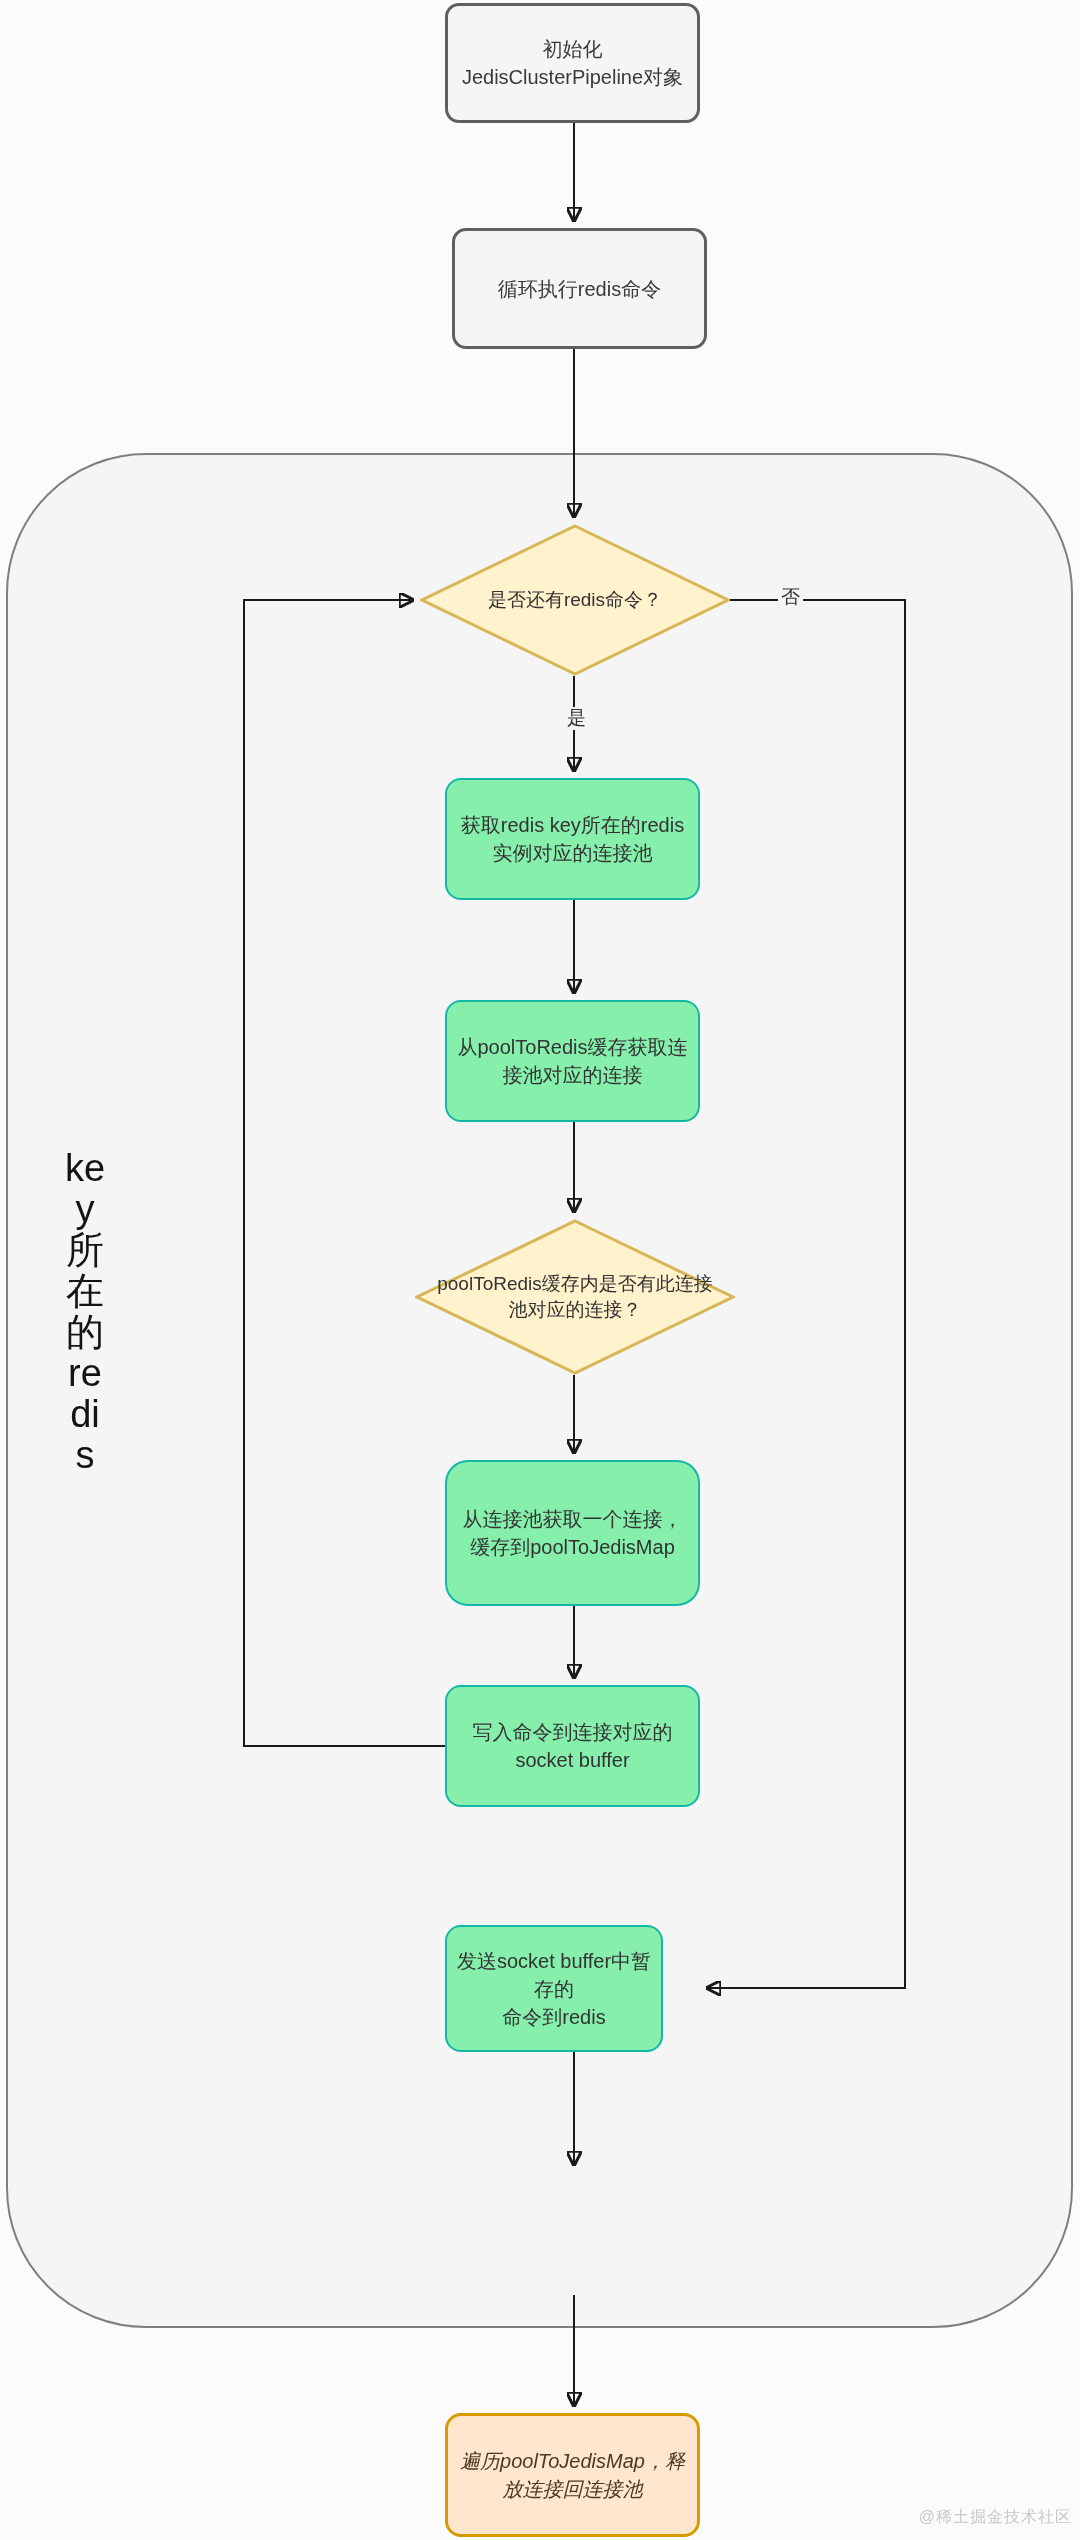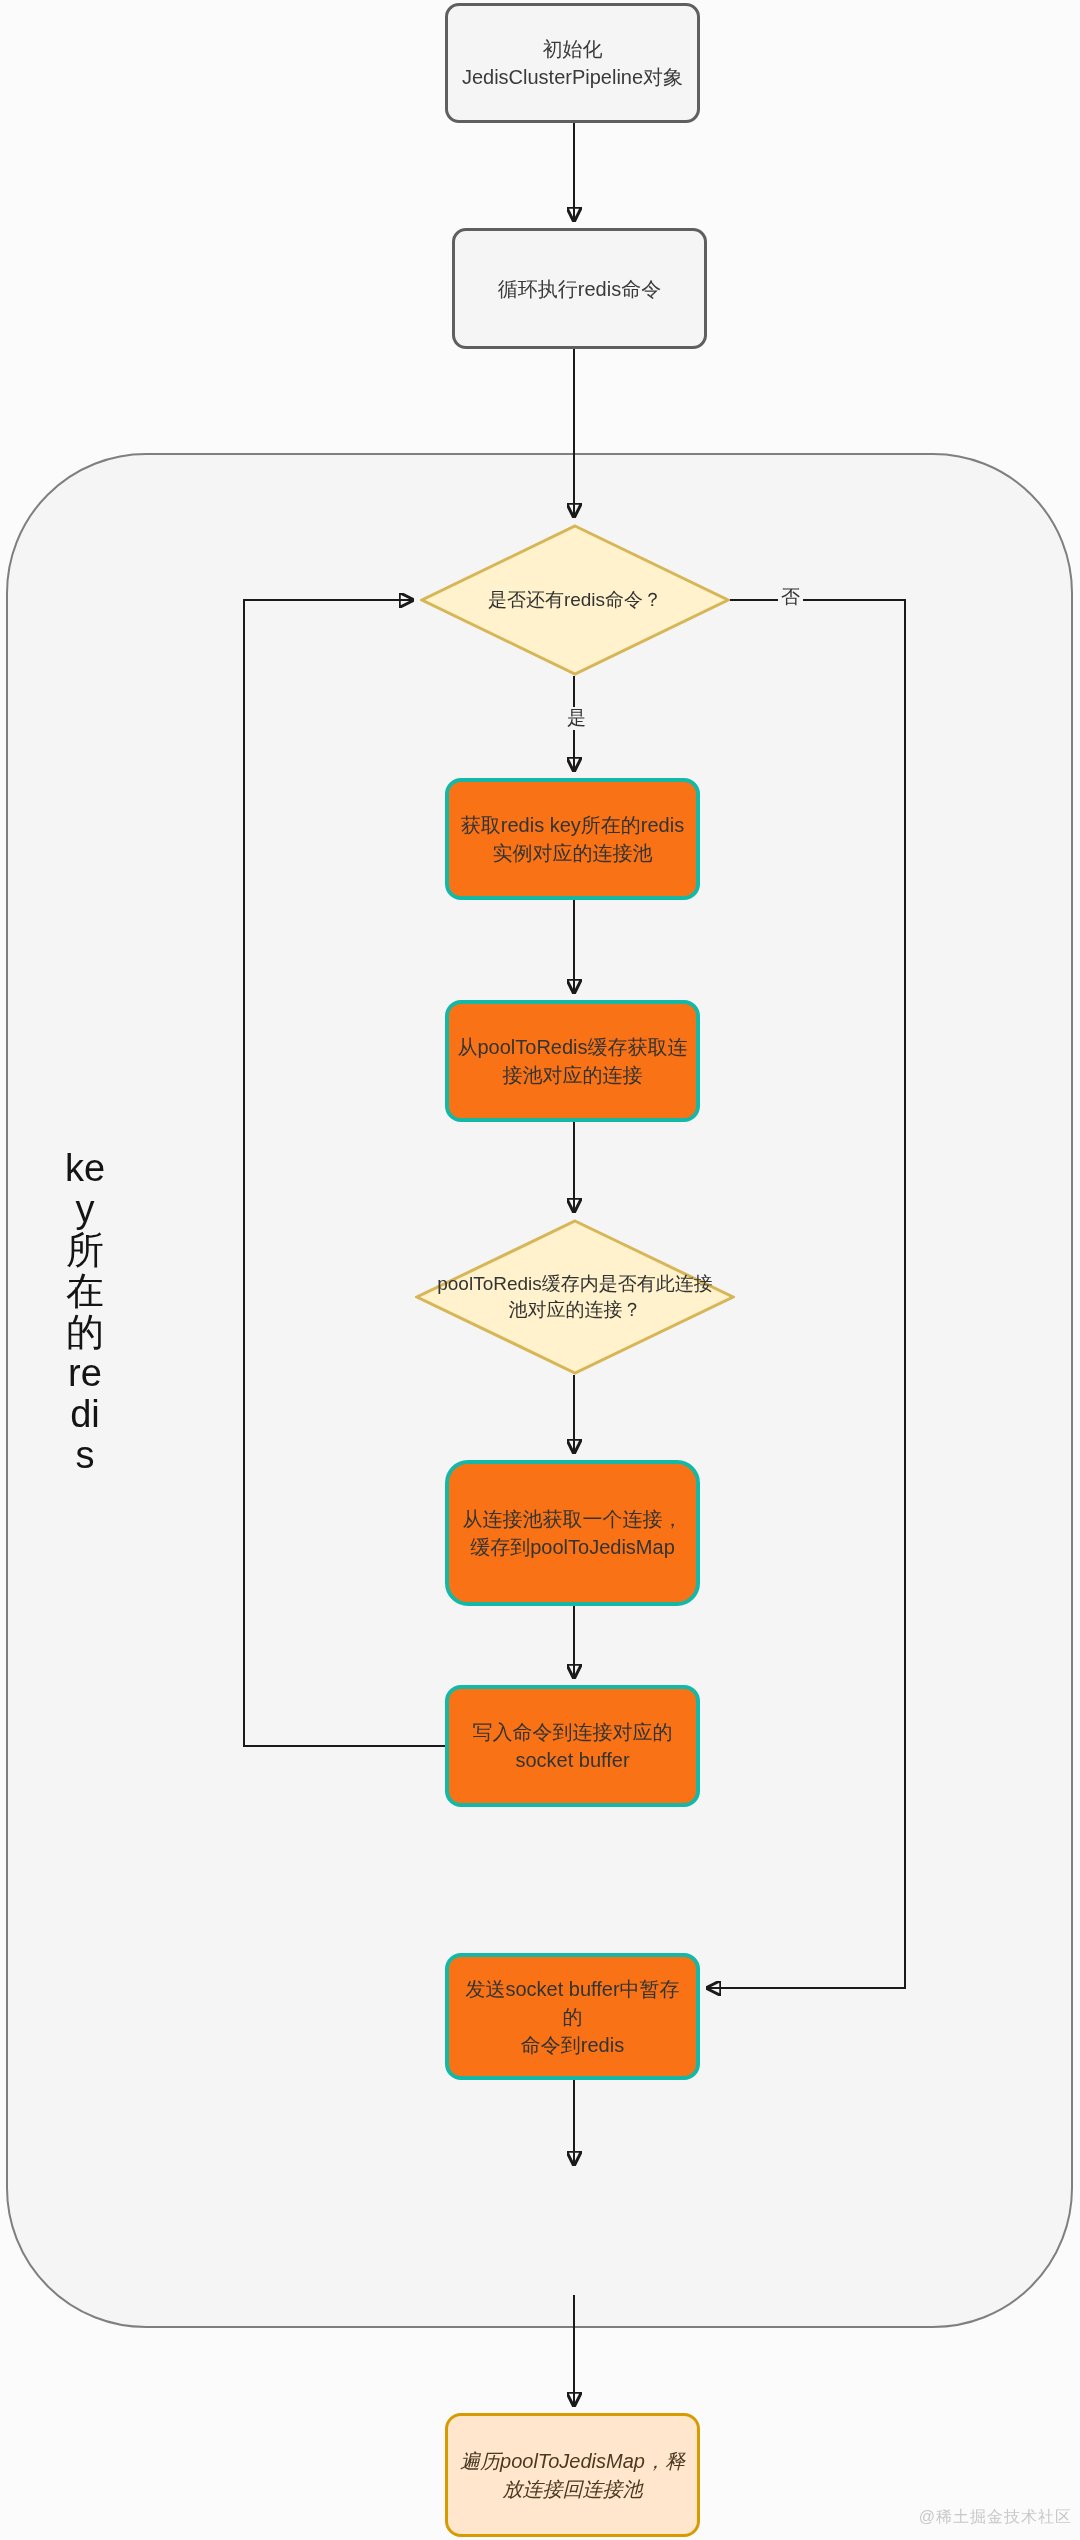--- a/index.html
+++ b/index.html
@@ -23,21 +23,21 @@
   .node{
     position:absolute;box-sizing:border-box;z-index:2;
     display:flex;align-items:center;justify-content:center;
     text-align:center;font-size:20px;line-height:1.4;
     white-space:pre-line;padding:6px 8px;
   }
   .node.rect-gray{
     background:#f5f5f5;border:3px solid #5f5f5f;border-radius:14px;color:#3a3a3a;
   }
   .node.rect-blue{
-    background:#f97316;border:4px solid #14b8a6;border-radius:16px;color:#333;
+    background:#86efac;border:2px solid #14b8a6;border-radius:16px;color:#333;
   }
   .node.rect-orange{
     background:#ffe6cc;border:3px solid #d79b00;border-radius:16px;color:#4a3a22;
   }
   .diamond{position:absolute;z-index:2;}
   .diamond svg{position:absolute;left:0;top:0;width:100%;height:100%;}
   .diamond .dtext{
     position:absolute;inset:0;display:flex;align-items:center;justify-content:center;
     text-align:center;font-size:19px;line-height:1.35;color:#333;white-space:pre-line;
     padding:0 4px;box-sizing:border-box;
@@ -107,21 +107,21 @@
     <span class="dtext">poolToRedis缓存内是否有此连接
 池对应的连接？</span>
   </div>
 
   <div class="node rect-blue" style="left:445px;top:1460px;width:255px;height:146px;border-radius:23px;">从连接池获取一个连接，
 缓存到poolToJedisMap</div>
 
   <div class="node rect-blue" style="left:445px;top:1685px;width:255px;height:122px;">写入命令到连接对应的
 socket buffer</div>
 
-  <div class="node rect-blue" style="left:445px;top:1925px;width:255px;height:127px;margin-top:28px;">发送socket buffer中暂存的
+  <div class="node rect-blue" style="left:445px;top:1925px;width:218px;height:127px;">发送socket buffer中暂存的
 命令到redis</div>
 
 
   <div class="node rect-orange" style="left:445px;top:2413px;width:255px;height:124px;font-style:italic;">遍历poolToJedisMap，释
 放连接回连接池</div>
 
   <span class="edge-label" style="left:564px;top:707px;">是</span>
 
   <span class="edge-label" style="left:778px;top:586px;">否</span>
 

